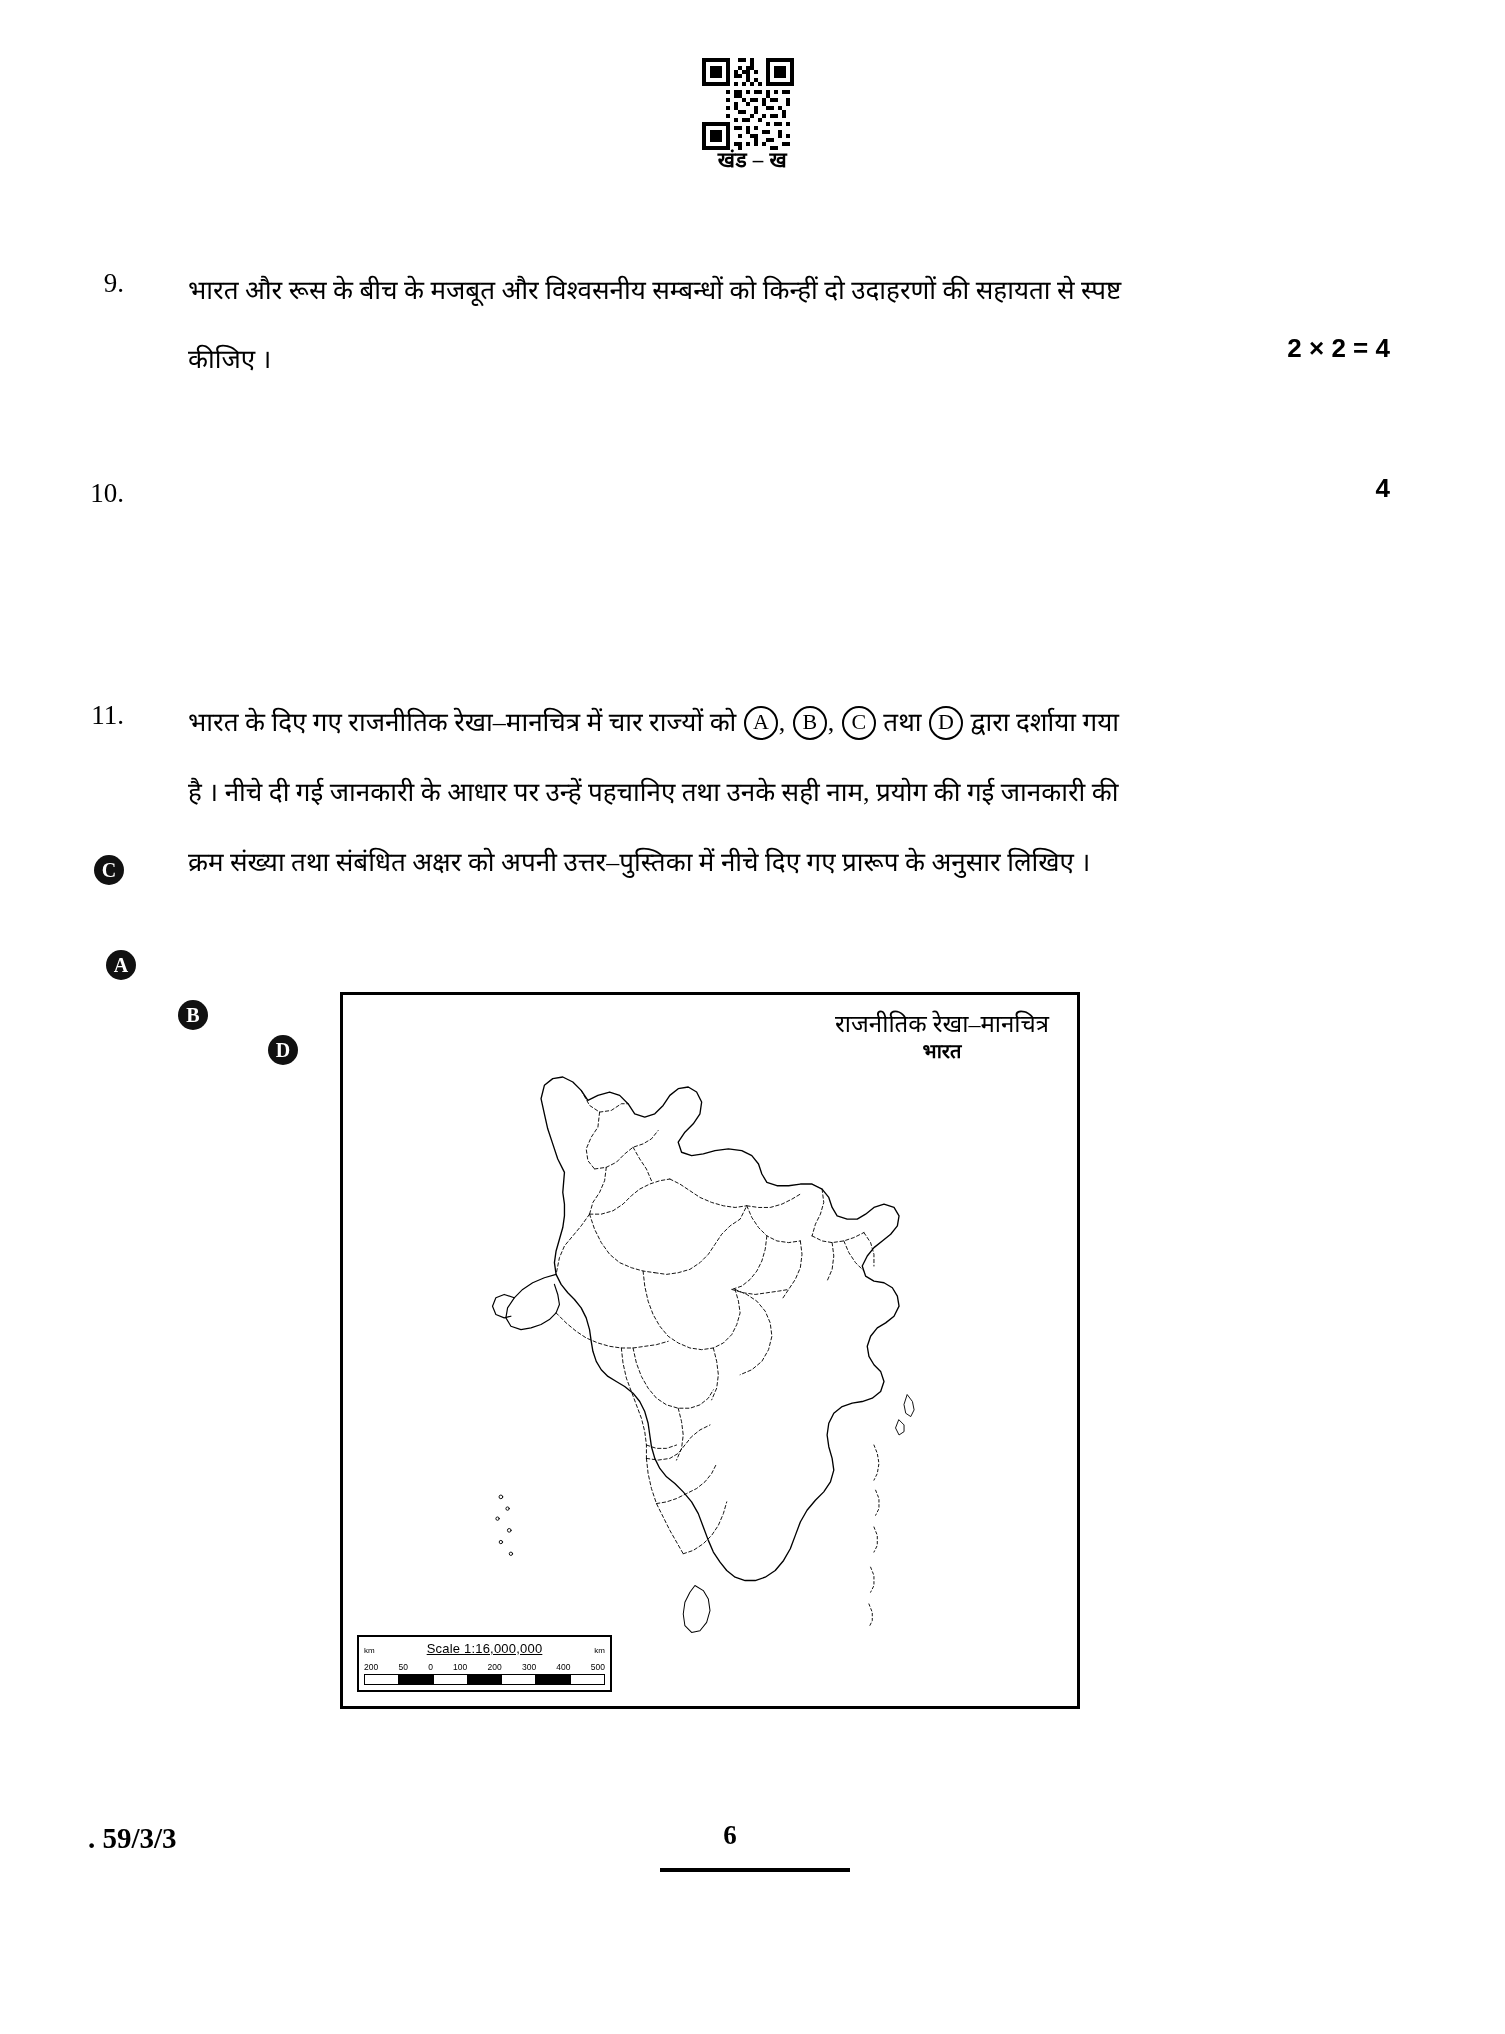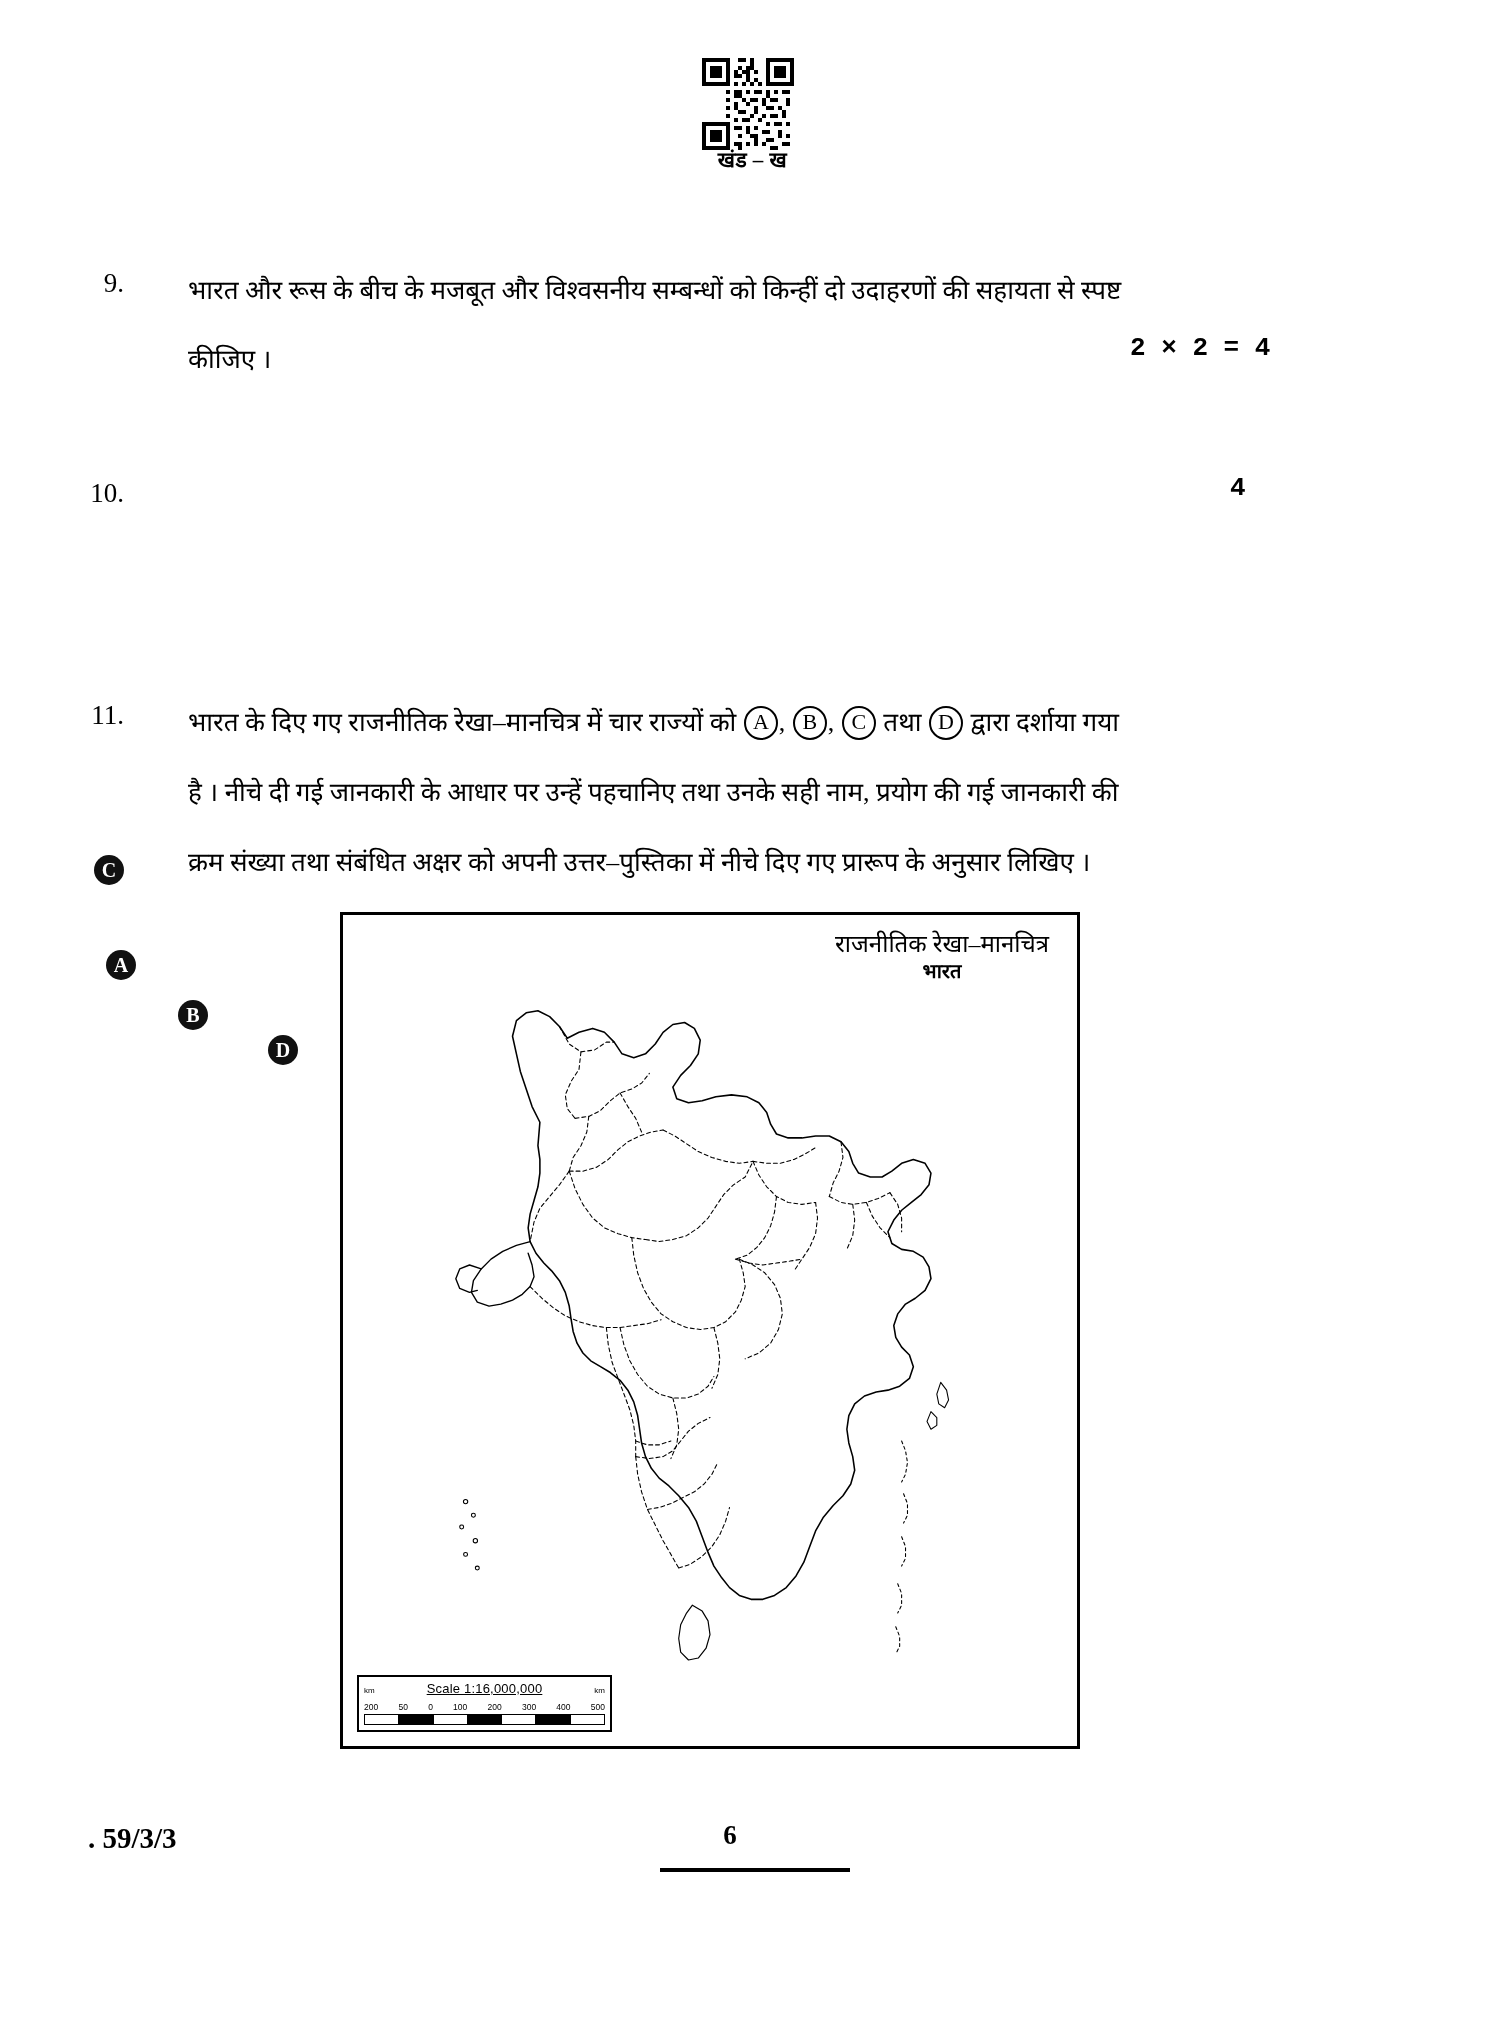--- a/index.html
+++ b/index.html
@@ -56,21 +56,22 @@
   .qtext {
     position: absolute;
     font-size: 26px;
     line-height: 66px;
     font-family: "Liberation Serif", "DejaVu Serif", serif;
   }
   .marks {
     position: absolute;
     font-size: 26px;
     font-weight: bold;
-    font-family: Liberation Mono, monospace;
+    text-align: right;
+    font-family: Liberation Sans, sans-serif;
   }
 
   
   #q9-num   { left: 78px;  top: 268px; width: 46px; }
   #q9-l1    { left: 188px; top: 258px; width: 1175px; white-space: nowrap; }
   #q9-l2    { left: 188px; top: 327px; width: 500px; white-space: nowrap; }
   #q9-marks { left: 1130px; top: 333px; width: 260px; }
 
   
   #q10-num   { left: 70px;  top: 478px; width: 54px; }
@@ -94,23 +95,23 @@
     font-size: 22px;
     font-family: "Liberation Serif", "DejaVu Serif", serif;
     vertical-align: 2px;
     margin: 0 1px;
   }
 
   
   .map-frame {
     position: absolute;
     left: 340px;
-    top: 912px;
+    top: 992px;
     width: 740px;
-    height: 837px;
+    height: 717px;
     border: 3px solid #000;
     background: #fff;
     box-sizing: border-box;
   }
   .map-title {
     position: absolute;
     right: 28px;
     top: 14px;
     text-align: center;
     line-height: 1.25;

